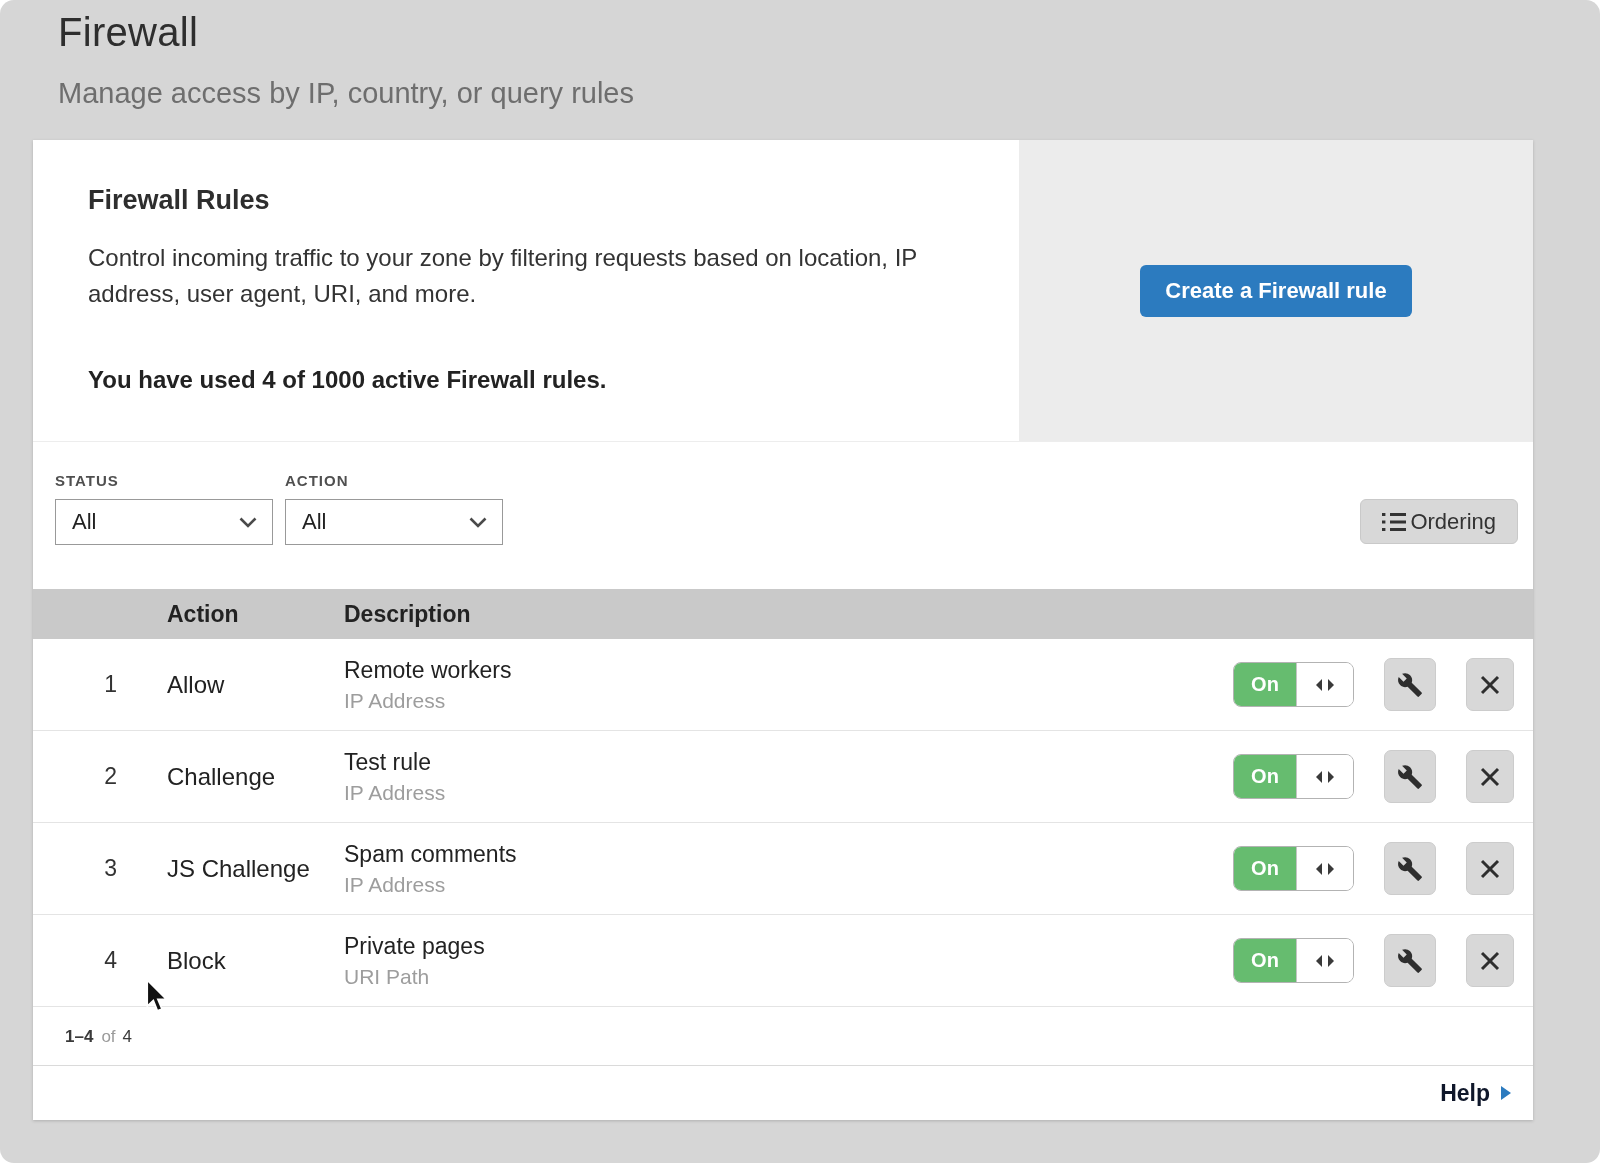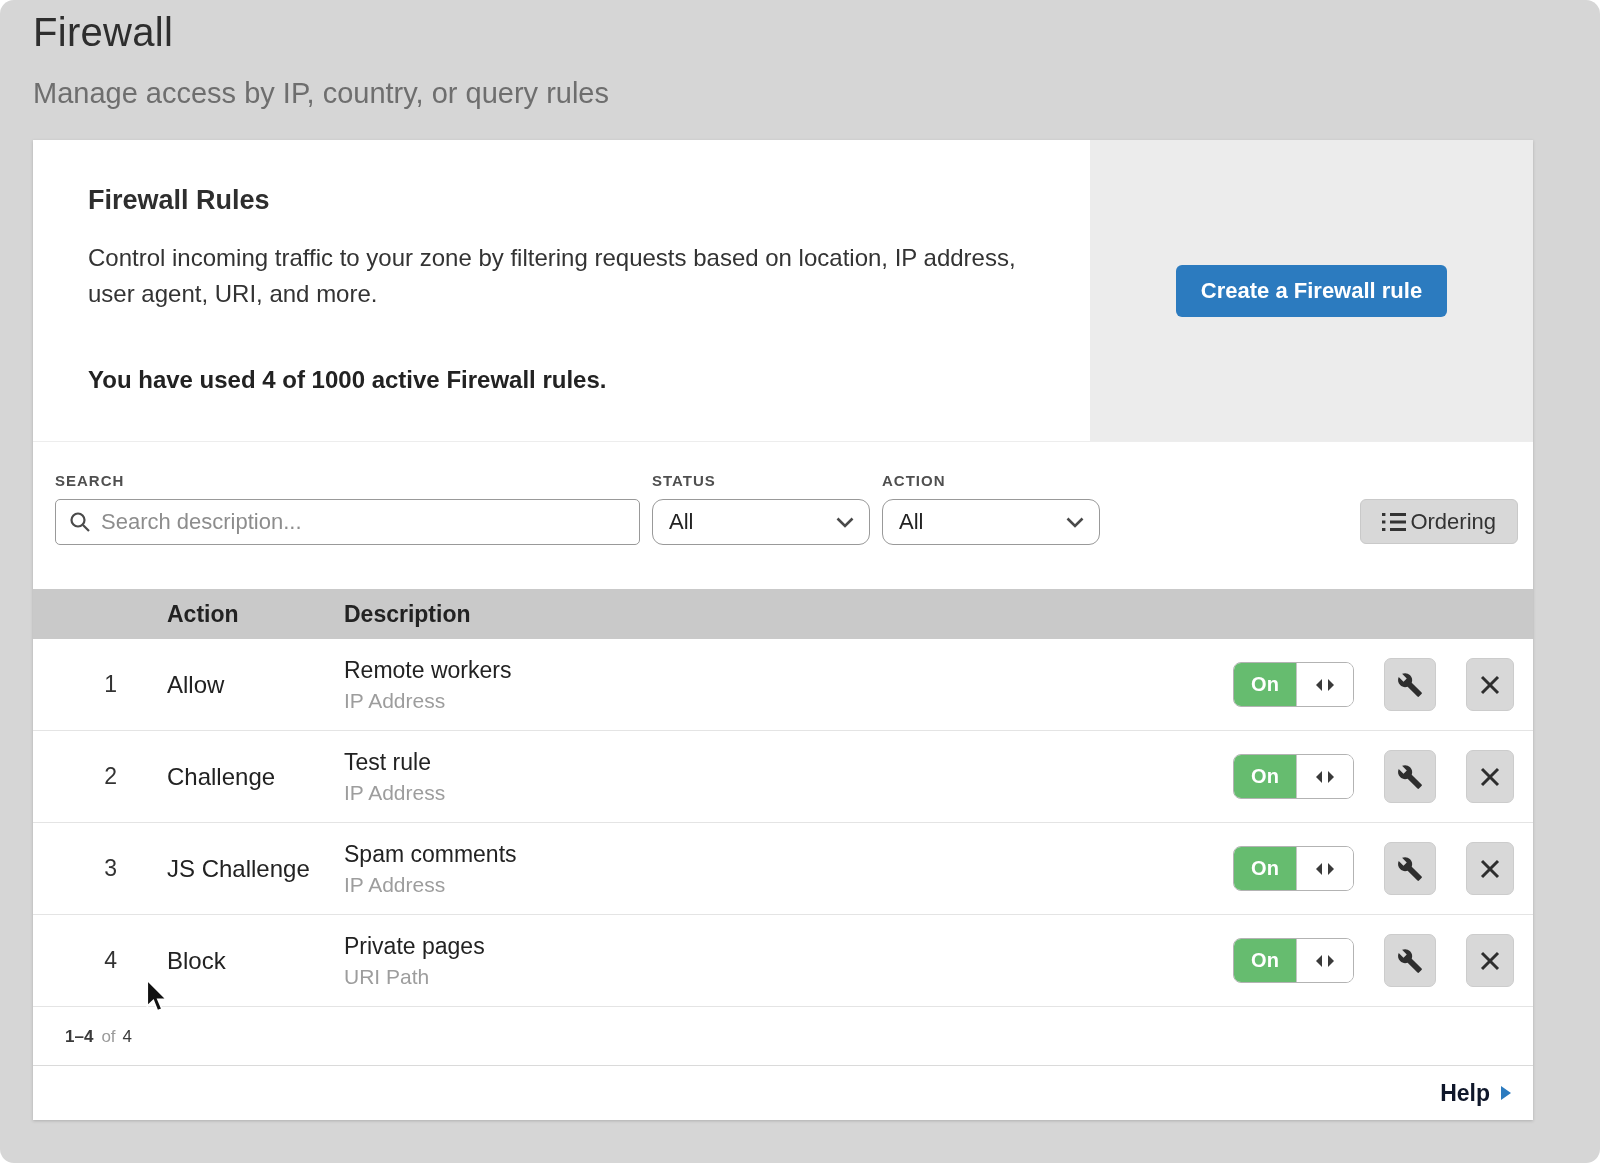--- a/index.html
+++ b/index.html
@@ -1,46 +1,46 @@
 <!DOCTYPE html>
 <html><head>
 <meta charset="utf-8">
 <style>
   * { margin:0; padding:0; box-sizing:border-box; }
   html,body { width:1600px; height:1163px; }
   body { font-family:"Liberation Sans", sans-serif; background:#ffffff; overflow:hidden; }
   .screen { width:1600px; height:1163px; background:#d6d6d6; border-radius:14px; overflow:hidden; position:relative; }
 
   
-  .page-head { padding:10px 33px 0 33px; }
+  .page-head { padding:10px 33px 0 33px;margin-left:25px; }
   .page-head h1 { font-size:40px; font-weight:500; color:#2e2e2e; letter-spacing:.3px; }
   .page-head .subtitle { font-size:29px; color:#6e6e6e; font-weight:400; margin-top:22px; }
 
   
   .card { margin:30px 33px 0 33px; width:1500px; background:#ffffff; box-shadow:0 1px 3px rgba(0,0,0,.18); }
 
   
   .intro { display:flex;padding-left:8px; }
   .intro-left { flex:1; padding:45px 60px 47px 47px; }
   .intro-left h2 { font-size:27px; font-weight:700; color:#2e2e2e; margin-bottom:24px; }
   .intro-left .desc { font-size:24px; color:#333333; line-height:36px; max-width:950px; }
   .intro-left .usage { font-size:24px; font-weight:700; color:#222222; margin-top:54px; }
-  .intro-right { width:443px; background:#ececec; display:flex; align-items:center; justify-content:center; }
+  .intro-right { width:514px; background:#ececec; display:flex; align-items:center; justify-content:center; }
   .btn-primary { background:#2c7bbf; color:#ffffff; border:none; border-radius:6px;
                  font-size:22px; font-weight:700; padding:13px 25px; font-family:inherit; cursor:pointer; }
 
   
   .filters { display:flex; align-items:flex-end; padding:30px 15px 44px 22px; border-top:1px solid #ededed; }
   .filter label { display:block; font-size:15px; font-weight:700; color:#4f4f4f; letter-spacing:1px; margin-bottom:10px; }
   .input-wrap { width:585px; height:46px; border:1px solid #999999; border-radius:5px;
                 display:flex; align-items:center; padding:0 12px; gap:9px; background:#fff; }
   .input-wrap input { flex:1; border:none; outline:none; font-size:22px; color:#333; font-family:inherit; background:transparent; }
   .input-wrap input::placeholder { color:#8d8d8d; }
   .filter + .filter { margin-left:12px; }
-  .select { width:218px; height:46px; border:1px solid #999999; border-radius:11px; background:#fff;
+  .select { width:218px; height:46px; border:1px solid #999999; border-radius:0; background:#fff;
             display:flex; align-items:center; justify-content:space-between; padding:0 15px 0 16px;
             font-size:22px; color:#222; cursor:pointer; }
   .btn-gray { margin-left:auto; height:45px; background:#d8d8d8; border:1px solid #c9c9c9; border-radius:6px;
               display:flex; align-items:center; gap:4px; padding:0 21px; font-size:22px; color:#333;
               font-family:inherit; font-weight:500; cursor:pointer; margin-bottom:1px; }
 
   
   .thead, .trow { display:grid; grid-template-columns:134px 177px 1fr 300px; align-items:center; }
   .thead { background:#c9c9c9; height:50px; font-size:23px; font-weight:700; color:#222; }
   .trow { height:92px; border-bottom:1px solid #e4e4e4; background:#fff; }
@@ -87,30 +87,20 @@
         <h2>Firewall Rules</h2>
         <p class="desc">Control incoming traffic to your zone by filtering requests based on location, IP address, user agent, URI, and more.</p>
         <p class="usage">You have used 4 of 1000 active Firewall rules.</p>
       </div>
       <div class="intro-right">
         <button class="btn-primary">Create a Firewall rule</button>
       </div>
     </section>
 
     <section class="filters">
-      <div class="filter">
-        <label>SEARCH</label>
-        <div class="input-wrap">
-          <svg width="24" height="24" viewBox="0 0 24 24" fill="none" stroke="#4a4a4a" stroke-width="2.2">
-            <circle cx="10" cy="10" r="6.5"></circle>
-              <line x1="15" y1="15" x2="21" y2="21"></line>
-          </svg>
-          <input type="text" placeholder="Search description..." style="">
-        </div>
-      </div>
       <div class="filter">
         <label>STATUS</label>
         <div class="select">
           <span>All</span>
           <svg width="18" height="11" viewBox="0 0 18 11" fill="none" stroke="#4a4a4a" stroke-width="2.6">
               <path d="M1.5 1.5 L9 9 L16.5 1.5"></path>
             </svg>
         </div>
       </div>
       <div class="filter">

